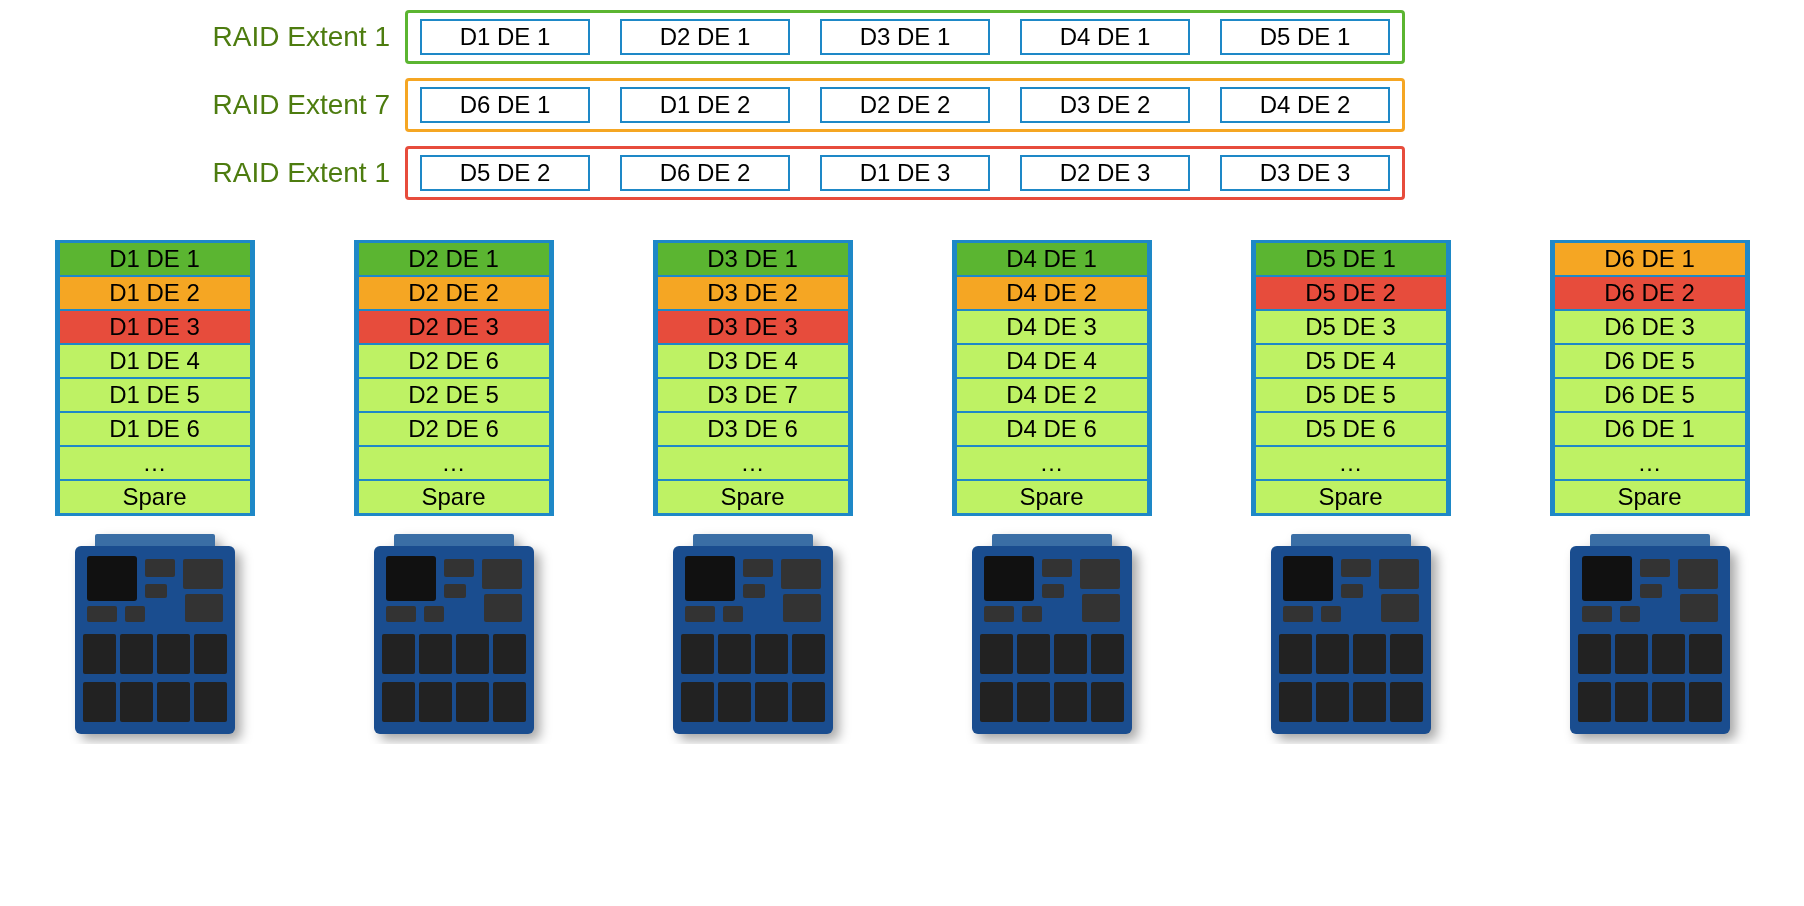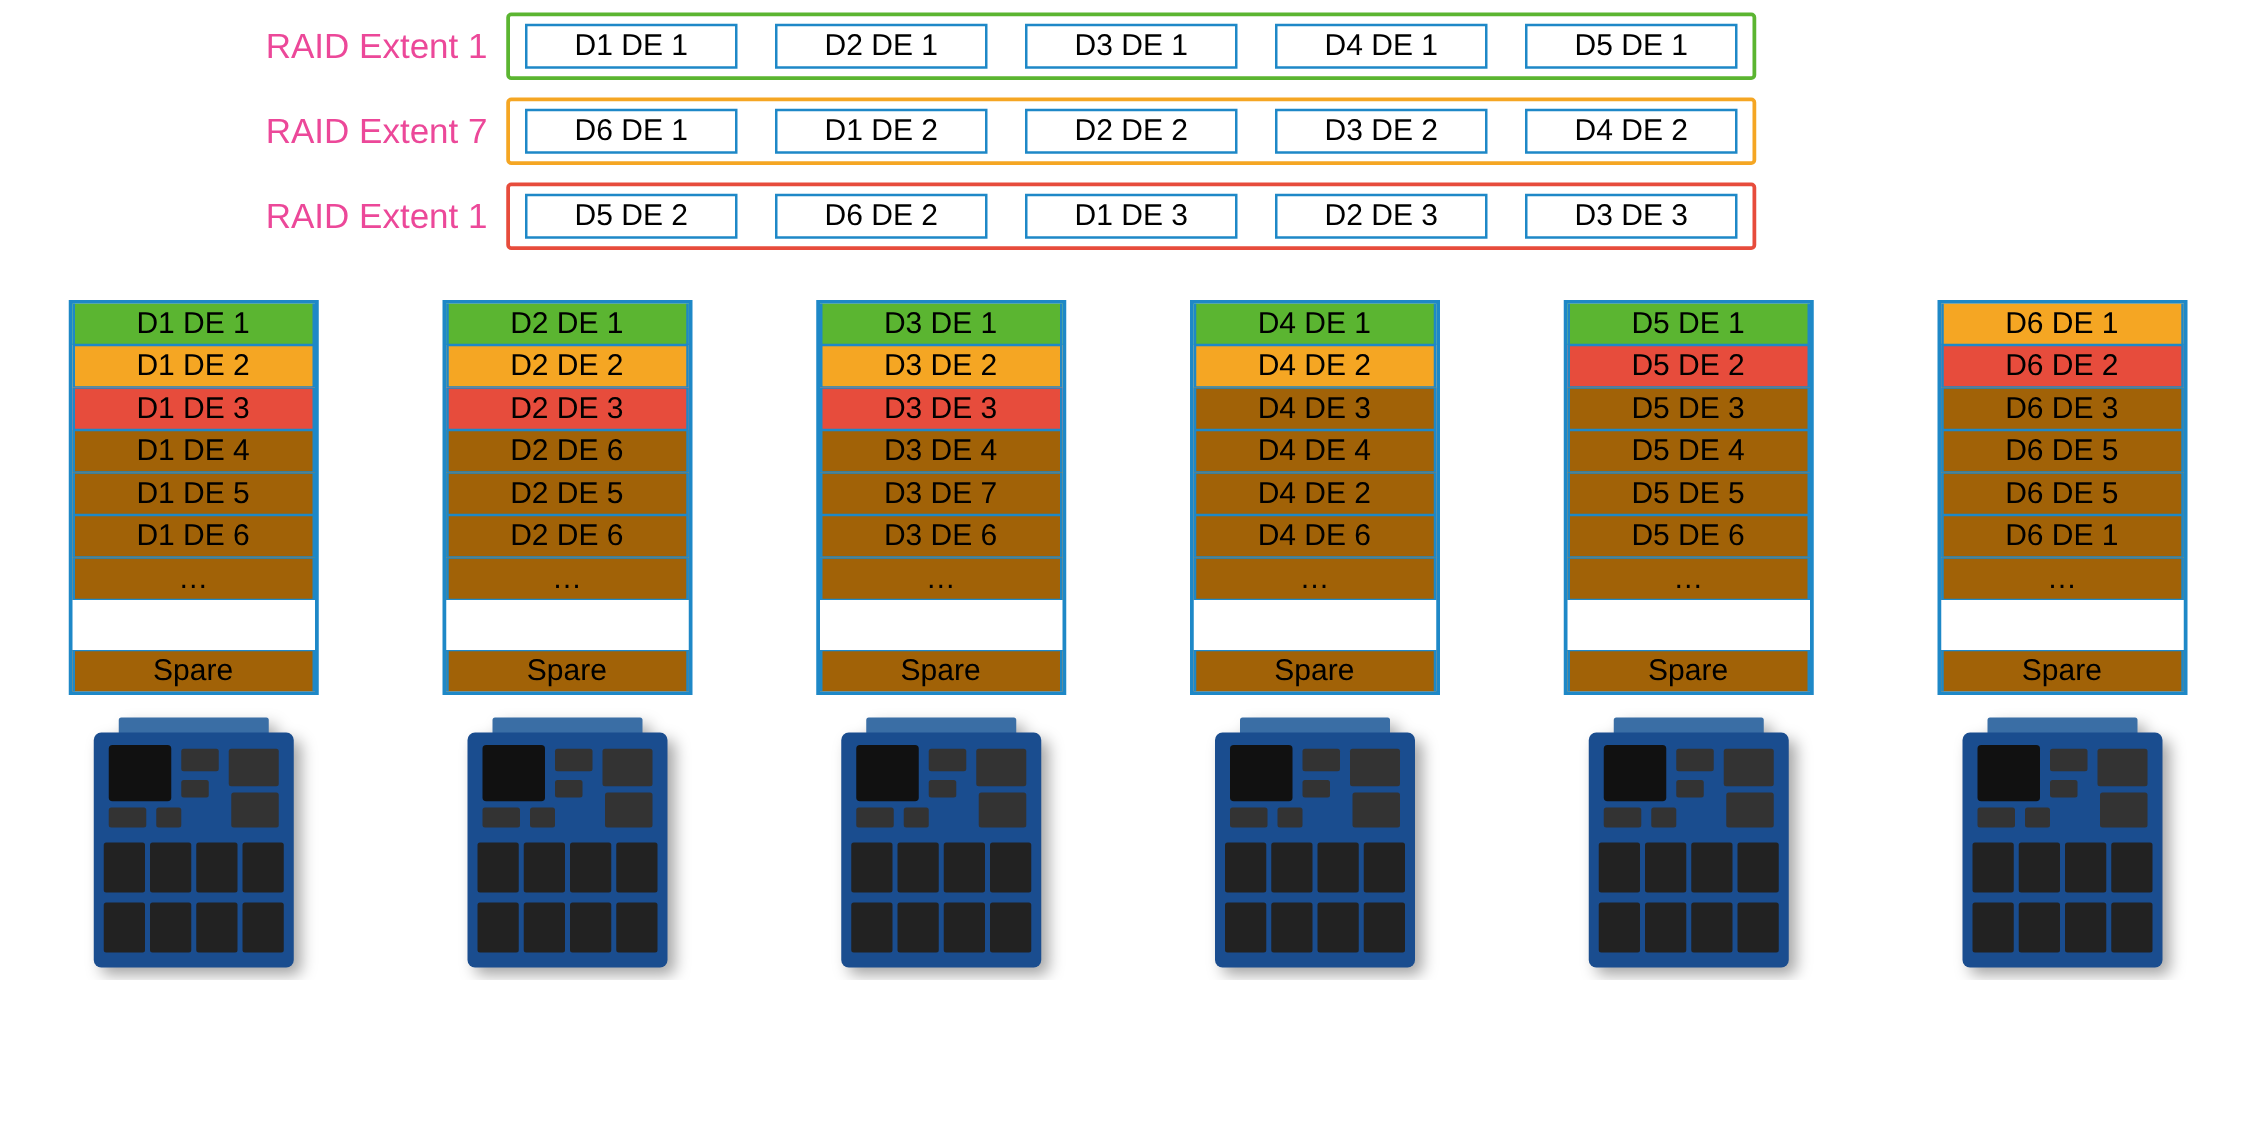--- a/index.html
+++ b/index.html
@@ -16,21 +16,21 @@
   }
   .extent-row {
     display: flex;
     align-items: center;
     margin-bottom: 14px;
   }
   .extent-label {
     width: 230px;
     text-align: right;
     font-size: 28px;
-    color: #ec4899;
+    color: #4d7c0f;
     padding-right: 15px;
   }
   .extent-box {
     display: flex;
     gap: 30px;
     padding: 6px 12px;
     border: 3px solid;
     border-radius: 4px;
     align-items: center;
   }
@@ -63,25 +63,25 @@
     border: 3px solid #1e88c7;
     box-sizing: border-box;
   }
   .slot {
     border: 2px solid #1e88c7;
     border-top-width: 1px;
     border-bottom-width: 1px;
     font-size: 24px;
     text-align: center;
     padding: 2px 0;
-    background: #a16207;
+    background: #bef264;
     margin: 0;
   }
   .slot:first-child { border-top-width: 0; }
-  .slot:last-child  { border-bottom-width: 0; margin-top: 40px; }
+  .slot:last-child  { border-bottom-width: 0; }
   .fill-green  { background: #5bb531; }
   .fill-orange { background: #f5a623; }
   .fill-red    { background: #e74c3c; }
   .ssd {
     margin-top: 18px;
     width: 160px;
     height: 200px;
     position: relative;
     filter: drop-shadow(6px 6px 6px rgba(0,0,0,0.35));
   }

